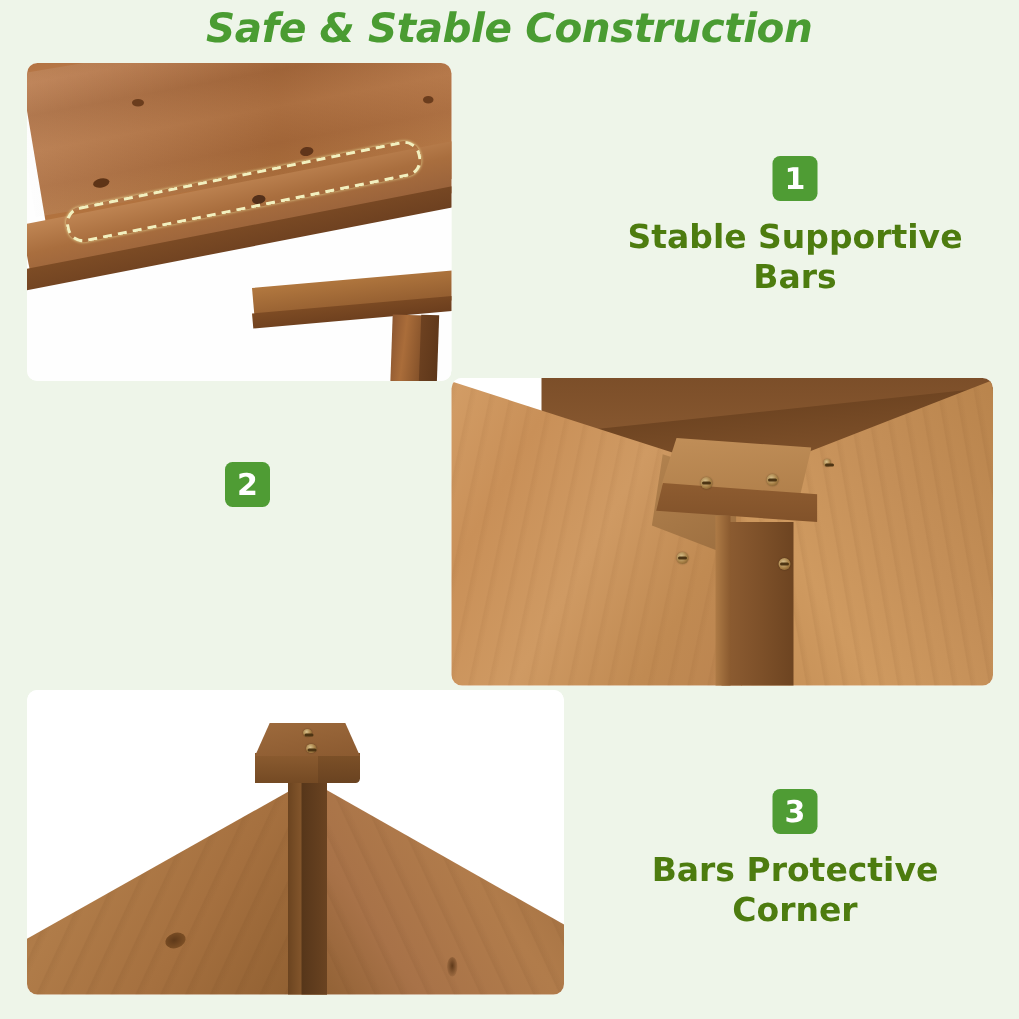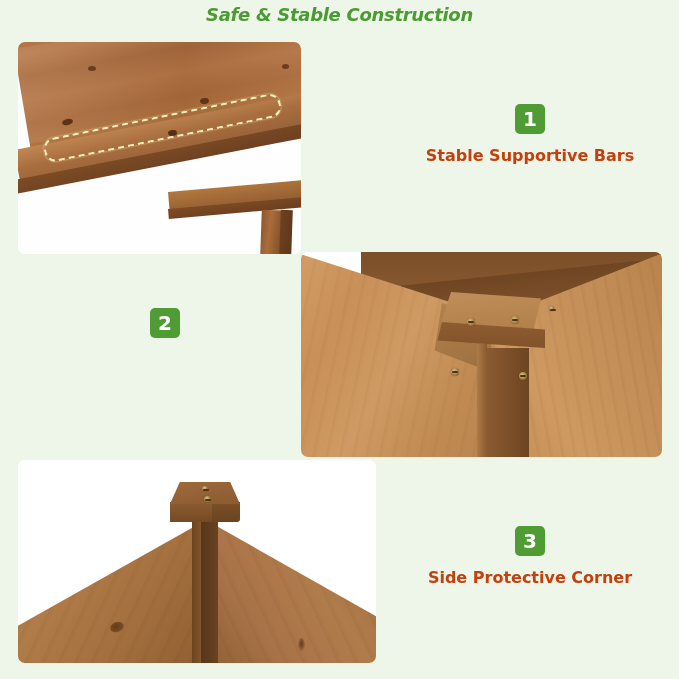--- a/index.html
+++ b/index.html
@@ -21,21 +21,21 @@
     background: #eef5e9;
   }
 
   
   .title {
     position: absolute;
     left: 0;
     top: 4px;
     width: 679px;
     text-align: center;
-    font-size: 18px;
+    font-size: 27px;
     font-weight: bold;
     font-style: italic;
     letter-spacing: -0.3px;
     color: #4a9c32;
     font-family: "DejaVu Sans", sans-serif;
   }
 
   
   .panel {
     position: absolute;
@@ -303,23 +303,23 @@
     background: #4f9c34;
     color: #ffffff;
     font-size: 20px;
     font-weight: bold;
     line-height: 30px;
     text-align: center;
     margin: 0 auto 12px auto;
     font-family: "DejaVu Sans", sans-serif;
   }
   .feature-label {
-    font-size: 16px;
+    font-size: 22px;
     font-weight: bold;
-    color: #c2410c;
+    color: #4d7c0f;
     line-height: 1.22;
     font-family: "DejaVu Sans", sans-serif;
   }
 
   #feature1 { left: 405px; top: 104px; width: 250px; }
   #feature2 { left: 40px; top: 308px; width: 250px; }
   #feature3 { left: 405px; top: 526px; width: 250px; }
 </style>
 </head>
 <body>
@@ -393,16 +393,16 @@
     <div class="badge">1</div>
     <div class="feature-label">Stable Supportive Bars</div>
   </div>
 
   <div class="feature" id="feature2">
     <div class="badge">2</div>
   </div>
 
   <div class="feature" id="feature3">
     <div class="badge">3</div>
-    <div class="feature-label">Side Protective Corner</div>
+    <div class="feature-label">Bars Protective Corner</div>
   </div>
 
 </div>
 
 </body></html>

